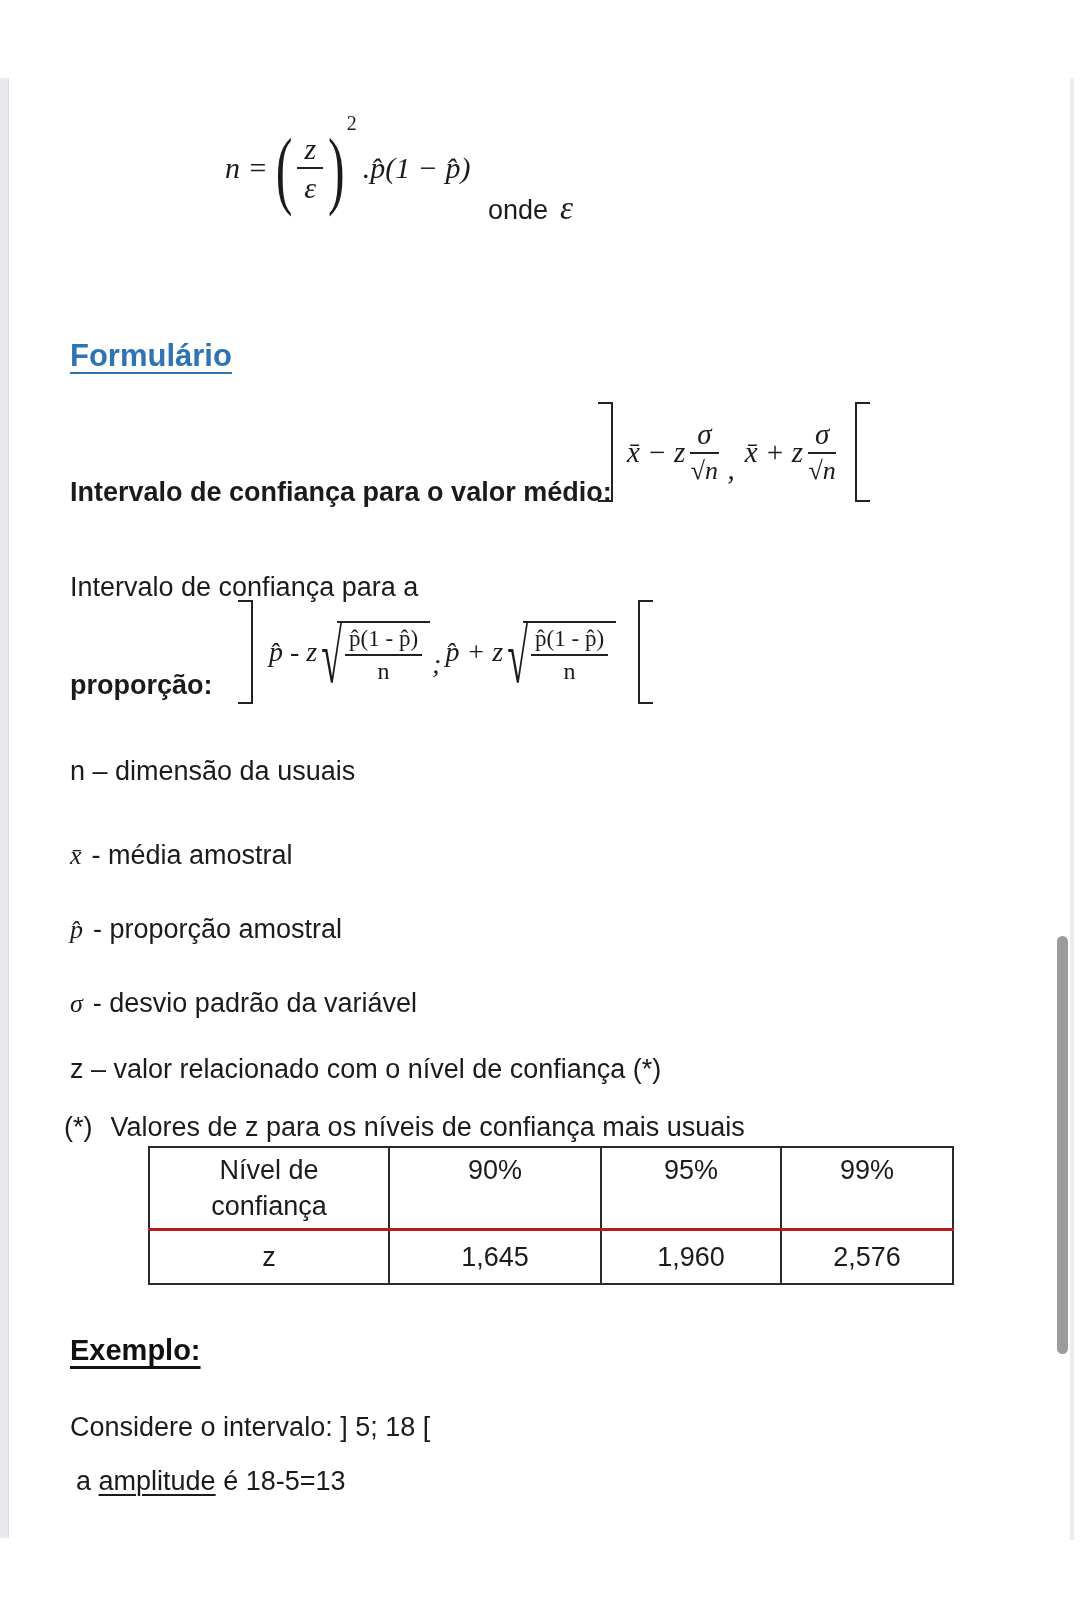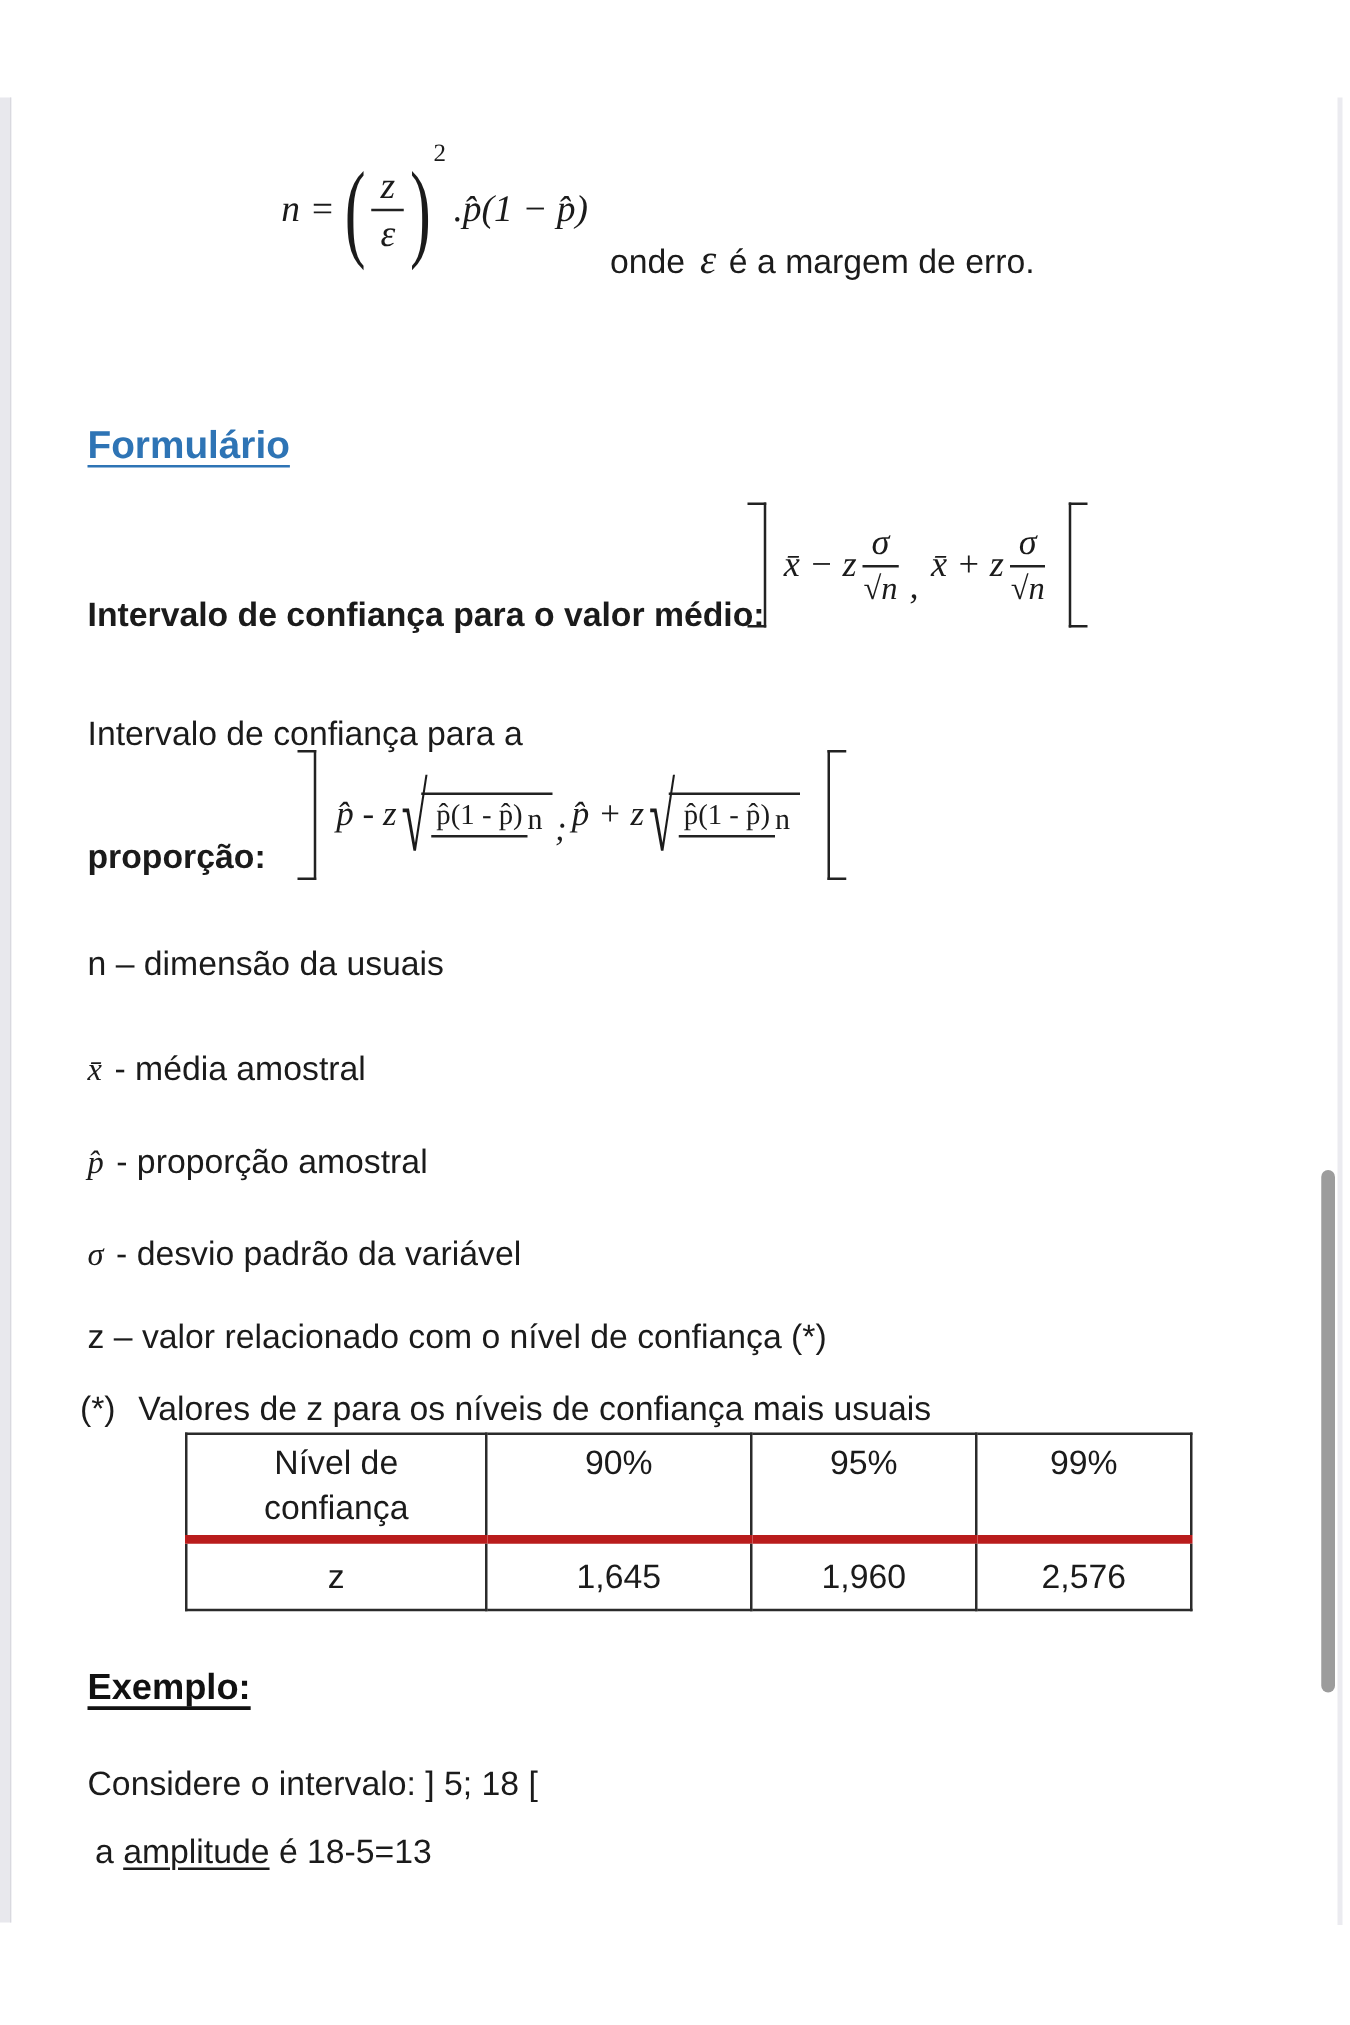--- a/index.html
+++ b/index.html
@@ -50,40 +50,40 @@
   .ci-mean .sep{align-self:flex-end;margin:0 6px 16px 0;}
   .ci-mean .brk.open{margin-right:10px;}
   .ci-mean .brk.close{margin-left:10px;}
   
   .ci-prop{left:238px;top:600px;display:flex;align-items:center;font-size:28px;}
   .ci-prop .brk{height:100px;}
   .ci-prop .brk.open{margin-right:16px;}
   .ci-prop .brk.close{margin-left:22px;}
   .root{display:inline-block;font-family:"Liberation Serif","DejaVu Serif",serif;font-style:normal;
         font-size:38px;line-height:1;transform:scaleY(2.0) translateY(2px);margin:0 -5px 0 4px;}
-  .radfrac{display:inline-flex;flex-direction:row;align-items:center;border-top:2px solid #222;
+  .radfrac{display:inline-flex;flex-direction:column;align-items:center;border-top:2px solid #222;
            padding:3px 8px 0;font-style:normal;}
   .radfrac .rnum{font-size:23px;border-bottom:2px solid #222;padding:0 4px 3px;line-height:1.1;}
   .radfrac .rden{font-size:24px;padding-top:3px;line-height:1;}
   .ci-prop .psep{align-self:flex-end;margin:0 4px 24px 2px;}
   
   .def{left:70px;font-size:27px;display:flex;align-items:baseline;}
   .def .sym{font-family:"Liberation Serif","DejaVu Serif",serif;font-style:italic;font-size:26px;margin-right:10px;}
   .def-n{top:756px;}
   .def-xbar{top:840px;}
   .def-phat{top:914px;}
   .def-sigma{top:988px;}
   .def-z{top:1054px;}
   
   .tbl-caption{left:64px;top:1112px;font-size:27px;display:flex;}
   .tbl-caption .star{margin-right:18px;}
   .z-table{left:148px;top:1146px;border-collapse:collapse;table-layout:fixed;width:804px;}
   .z-table td{border:2px solid #2b2b2b;text-align:center;font-size:27px;padding:0;}
   .z-table tr.hdr td{height:76px;vertical-align:top;padding:4px 24px 0;line-height:1.35;
-                     border-bottom:7px solid #b91c1c;}
+                     border-bottom:3px solid #b91c1c;}
   .z-table tr.val td{height:52px;vertical-align:middle;}
   
   .exemplo{left:70px;top:1334px;font-size:29px;font-weight:bold;color:#111;
            text-decoration:underline;text-decoration-thickness:2.5px;text-underline-offset:6px;margin:0;}
   .considere{left:70px;top:1412px;font-size:27px;}
   .amplitude-line{left:76px;top:1466px;font-size:27px;}
   .amplitude-line .u{text-decoration:underline;text-decoration-thickness:2px;text-underline-offset:4px;}
 </style>
 </head>
 <body>
@@ -99,21 +99,20 @@
     <span class="den">ε</span>
   </span>
   <span class="paren">)</span>
   <span class="exp">2</span>
   <span class="tail">.p̂(1 − p̂)</span>
 </div>
 
 <div class="abs margin-note">
   <span>onde</span>
   <span class="eps">ε</span>
-  <span>é a margem de erro.</span>
 </div>
 
 <h2 class="abs heading-blue">Formulário</h2>
 
 <div class="abs body-text lbl-ci-mean">Intervalo de confiança para o valor médio:</div>
 <div class="abs ci-mean math">
   <span class="brk open"></span>
   <span class="term">
     <span>x̄ − z</span>
     <span class="frac">

